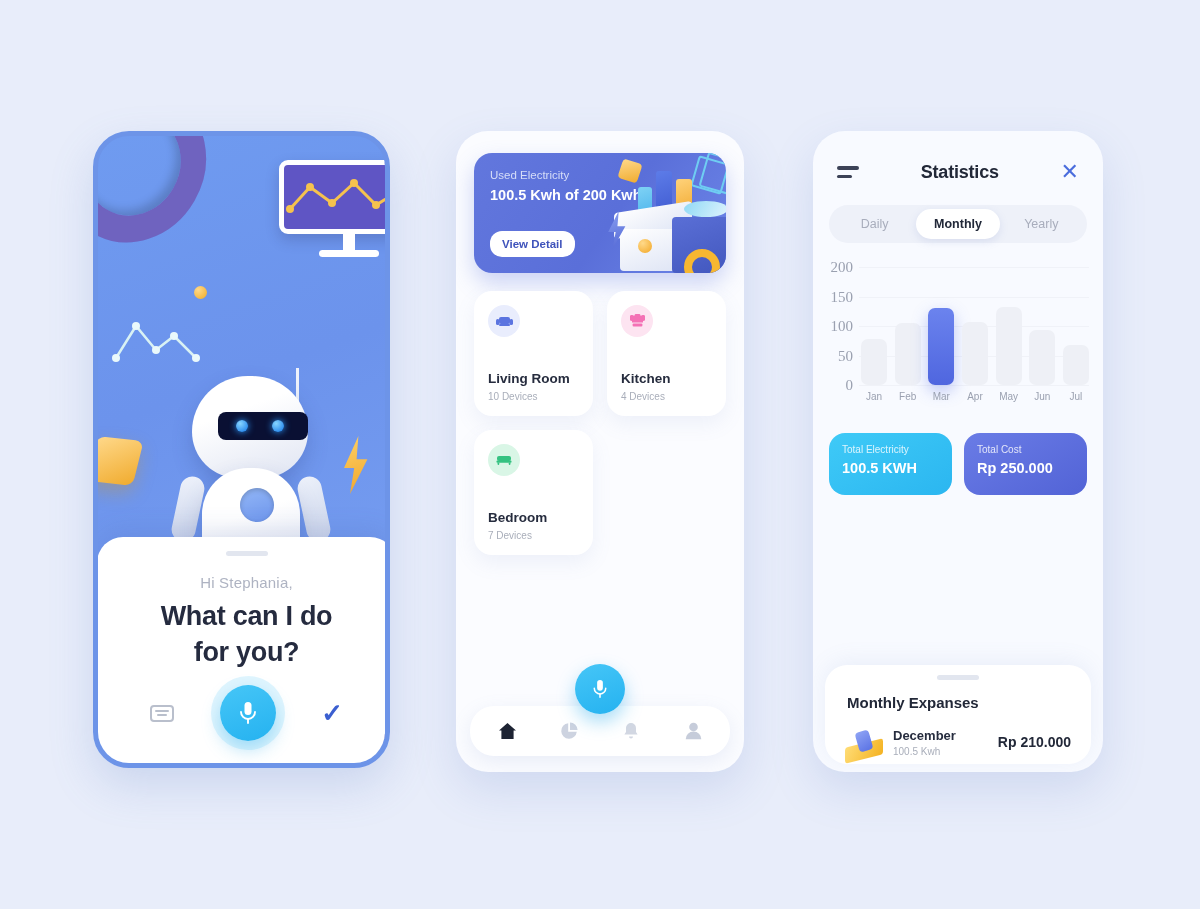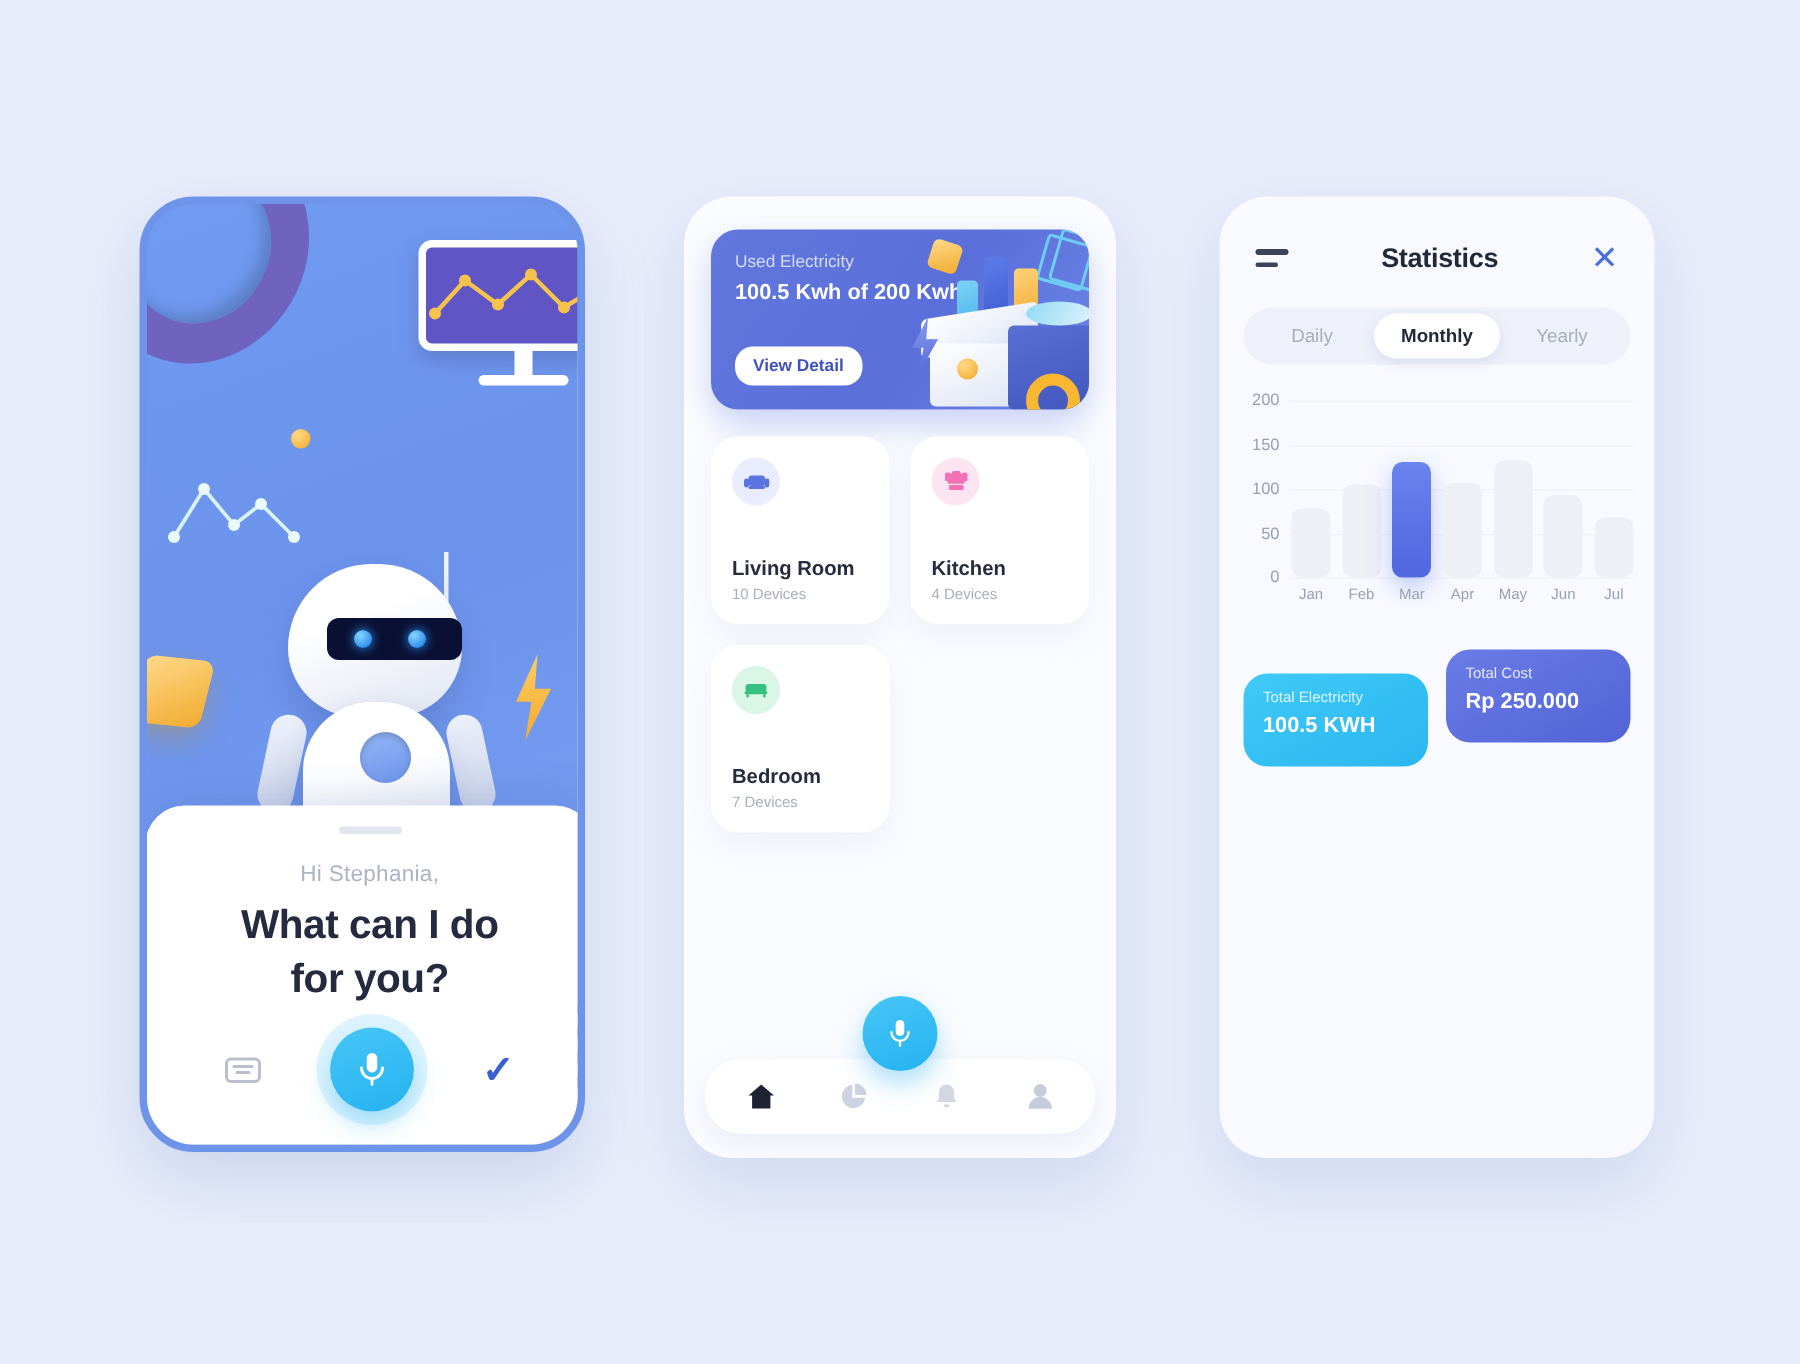--- a/index.html
+++ b/index.html
@@ -221,21 +221,21 @@
     margin:22px 16px 0; height:38px; border-radius:19px; background:#eef1f9;
     display:flex; align-items:center; padding:4px;
   }
   .seg-item { flex:1; height:30px; border-radius:16px; display:flex;
     align-items:center; justify-content:center; font-size:12.5px; color:#a8adbc; cursor:pointer; }
   .seg-item.active { background:#fff; color:#212838; font-weight:bold;
     box-shadow:0 3px 9px rgba(120,140,200,.18); }
 
   .chart-wrap { position:relative; margin:24px 14px 0; height:150px; }
   .y-axis { position:absolute; left:0; top:0; width:30px; height:118px; }
-  .y-tick { position:absolute; right:4px; font-size:11px; color:#9aa0b0; transform:translateY(-50%); }
+  .y-tick { position:absolute; right:4px; font-size:15px; color:#9aa0b0; transform:translateY(-50%);font-family:Liberation Serif, serif; }
   .grid-line { position:absolute; left:32px; right:0; height:1px; background:#f0f2f8; }
   .bars { position:absolute; left:34px; right:0; top:0; height:118px;
     display:flex; align-items:flex-end; justify-content:space-between; }
   .bar-col { width:26px; display:flex; flex-direction:column; justify-content:flex-end; height:100%; }
   .bar { width:100%; border-radius:7px; background:#eef0f6; }
   .bar.active { background: linear-gradient(180deg,#6b83ee,#4f66df);
     box-shadow:0 6px 16px rgba(80,105,225,.35); }
   .x-axis { position:absolute; left:34px; right:0; top:124px;
     display:flex; justify-content:space-between; }
   .x-tick { width:26px; text-align:center; font-size:10px; color:#9aa0b0; }
@@ -498,24 +498,46 @@
           <div class="x-tick">Feb</div>
           <div class="x-tick">Mar</div>
           <div class="x-tick">Apr</div>
           <div class="x-tick">May</div>
           <div class="x-tick">Jun</div>
           <div class="x-tick">Jul</div>
         </div>
     </div>
 
     <div class="stat-cards">
-      <div class="stat-card" style="background:linear-gradient(150deg,#3fcaf7,#2bb6f0);margin-top:16px;">
+      <div class="stat-card" style="background:linear-gradient(150deg,#3fcaf7,#2bb6f0);">
         <div class="sc-label">Total Electricity</div>
         <div class="sc-value">100.5 KWH</div>
       </div>
       <div class="stat-card" style="background:linear-gradient(150deg,#6a7ce6,#5263d6);">
         <div class="sc-label">Total Cost</div>
         <div class="sc-value">Rp 250.000</div>
       </div>
     </div>
 
+    <div class="expense-panel">
+      <div class="sheet-handle"></div>
+      <div class="panel-title">Monthly Expanses</div>
+
+      <div class="exp-row">
+        <div class="exp-icon">
+          <div class="pad" style="background:linear-gradient(120deg,#ffdd76,#f4b221);"></div>
+          <div class="pin" style="background:linear-gradient(160deg,#8fa4f5,#5a72e4);"></div>
+        </div>
+        <div class="exp-text">
+          <div class="exp-month">December</div>
+          <div class="exp-kwh">100.5 Kwh</div>
+        </div>
+        <div class="exp-amount">Rp 210.000</div>
+      </div>
+
+      <div class="exp-row" style="padding-top:32px;">
+        
+        
+        
+      </div>
+    </div>
   </div>
 </div>
 
 </body></html>

